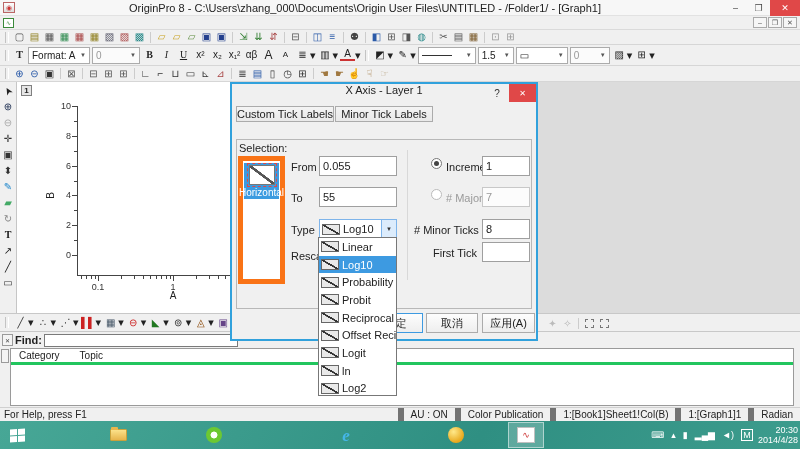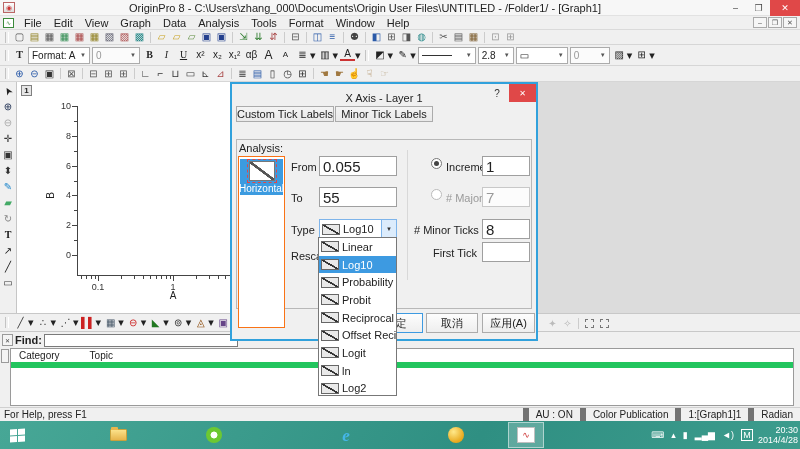--- a/index.html
+++ b/index.html
@@ -44,38 +44,38 @@
 .tools-left .tbi{width:15px;height:14px}
 .rotptr{transform:rotate(-120deg)}
 .page{position:absolute;left:17px;top:0;width:521px;height:231px;background:#fff;overflow:hidden}
 .layer-badge{position:absolute;left:4px;top:3px;width:11px;height:11px;background:#e6e6e6;border:1px solid #808080;font-size:8px;font-weight:bold;display:flex;align-items:center;justify-content:center}
 .tk{position:absolute}
 .tkl{position:absolute;font-size:9px;color:#333;line-height:10px}
 .axlab-x{position:absolute;left:146px;top:208px;width:20px;text-align:center;font-size:10px;color:#222}
 .axlab-y{position:absolute;left:30px;top:108px;font-size:10px;color:#222;transform:rotate(-90deg)}
 
 .dialog{position:absolute;left:230px;top:82px;width:308px;height:259px;background:#f0f0f0;border:2px solid #31a1dc;z-index:30;font-size:11px}
-.dlg-title{height:20px;position:relative;display:flex;align-items:flex-end;justify-content:center}
+.dlg-title{height:20px;position:relative;display:flex;align-items:flex-start;justify-content:center}
 .dlg-help{position:absolute;right:30px;top:1px;width:18px;height:17px;display:flex;align-items:center;justify-content:center;color:#333;font-size:10px}
 .dlg-close{position:absolute;right:0;top:0;width:27px;height:18px;background:#e04848;color:#fff;display:flex;align-items:center;justify-content:center;font-size:8px}
 .tabs{position:absolute;left:4px;display:flex}
 .tabs1{top:22px}
 .tabs2{top:38px}
 .tab{height:16px;border:1px solid #ababab;background:linear-gradient(#f4f4f4,#e9e9e9);display:flex;align-items:center;justify-content:center;margin-right:1px;white-space:nowrap;font-size:11px}
 .tab.active{background:#f0f0f0;height:18px;border-bottom:none;position:relative;z-index:2}
 .panel{position:absolute;left:4px;top:55px;width:296px;height:170px;border:1px solid #b8b8b8;background:#f0f0f0}
 .plabel{position:absolute;white-space:nowrap}
 .plabel.dis{color:#9a9a9a}
-.pinput{position:absolute;height:20px;background:#fff;border:1px solid #9f9f9f;font-size:15px;padding-left:3px;display:flex;align-items:center}
+.pinput{position:absolute;height:20px;background:#fff;border:1px solid #9f9f9f;font-size:11px;padding-left:3px;display:flex;align-items:center}
 .pinput.dis{color:#999;border-color:#c8c8c8;background:#fcfcfc}
 .vdiv{position:absolute;left:170px;top:10px;width:1px;height:130px;background:#d8d8d8}
 .radio{position:absolute;width:11px;height:11px;border-radius:50%;border:1px solid #777;background:#fff}
 .radio.on::after{content:'';position:absolute;inset:2px;border-radius:50%;background:#444}
 .radio.dis{border-color:#bbb}
-.selbox{position:absolute;left:1px;top:16px;width:47px;height:172px;background:#fff;border:1px solid #f97316;padding:2px 1px;display:flex;flex-direction:column;gap:3px}
+.selbox{position:absolute;left:1px;top:16px;width:47px;height:128px;background:#fff;border:5px solid #f97316;padding:2px 1px;display:flex;flex-direction:column;gap:3px}
 .selitem{display:flex;flex-direction:column;align-items:center;padding:2px 0 1px}
 .selitem.sel{background:#3c9be0;color:#fff}
 .scale-thumb{width:26px;height:20px;background:#fff;border:1px solid #777;position:relative;overflow:hidden}
 .scale-thumb::before{content:'';position:absolute;inset:0;background:linear-gradient(to top right,transparent 45%,#555 46%,#555 54%,transparent 55%)}
 .selitem .scale-thumb{outline:1px dashed #e04848;outline-offset:1px}
 .selitem-label{font-size:10px;margin-top:2px}
 .typecombo{position:absolute;left:82px;top:79px;width:78px;height:20px;background:#fff;border:1px solid #7eb4ea;display:flex;align-items:center;padding-left:2px}
 .typecombo .arr{margin-left:auto;width:15px;height:18px;background:#dcecfc;border-left:1px solid #7eb4ea;display:flex;align-items:center;justify-content:center;font-size:6px;color:#333}
 .mini-thumb{width:18px;height:11px;background:#e9e9e9;border:1px solid #666;position:relative;flex:none;margin-right:3px}
 .mini-thumb::before{content:'';position:absolute;inset:0;background:linear-gradient(to top right,transparent 44%,#333 45%,#333 55%,transparent 56%)}
@@ -90,21 +90,21 @@
 
 .tbbottom{position:absolute;left:0;top:313px;width:800px;height:19px;background:#f0f0f0;border-top:1px solid #cscsc;border-top:1px solid #c8c8c8;border-bottom:1px solid #c8c8c8;display:flex;align-items:center;padding-left:2px}
 .tbb-right{position:absolute;left:545px;top:0;height:19px;display:flex;align-items:center}
 .frame-ic{display:inline-block;width:9px;height:9px;border:1px dashed #777}
 .findbar{position:absolute;left:0;top:332px;width:800px;height:16px;background:#f0f0f0;display:flex;align-items:center}
 .find-close{width:11px;height:12px;margin:0 2px;border:1px solid #9a9a9a;background:#f4f4f4;display:flex;align-items:center;justify-content:center;font-size:6px;color:#444}
 .find-label{font-weight:bold;margin-right:2px}
 .find-input{width:194px;height:13px;background:#fff;border:1px solid #7a7a7a;font-size:10px;padding:0 2px}
 .dock-btn{position:absolute;left:1px;top:349px;width:8px;height:14px;border:1px solid #9a9a9a;background:#f4f4f4}
 .results{position:absolute;left:10px;top:348px;width:784px;height:58px;background:#fff;border:1px solid #9a9a9a;font-size:10px}
-.res-head{display:flex;gap:30px;padding:1px 0 1px 8px;border-bottom:6px solid #22c55e;color:#222}
+.res-head{display:flex;gap:20px;padding:1px 0 1px 8px;border-bottom:3px solid #22c55e;color:#222}
 
 .statusbar{position:absolute;left:0;top:407px;width:800px;height:14px;background:#f0f0f0;border-top:1px solid #d0d0d0;display:flex;align-items:center;font-size:10px;padding-left:4px}
 .segs{margin-left:auto;display:flex;height:100%}
 .seg{border-left:6px solid #737373;padding:0 7px;display:flex;align-items:center;white-space:nowrap}
 
 .taskbar{position:absolute;left:0;top:421px;width:800px;height:28px;background:linear-gradient(120deg,#47a796,#2f8f82 60%,#3d9c8d);display:flex;align-items:center}
 .start{width:34px;height:28px;display:flex;align-items:center;justify-content:center}
 .winflag{width:15px;height:13px;display:grid;grid-template-columns:1fr 1fr;grid-template-rows:1fr 1fr;gap:1px;transform:skewY(-4deg)}
 .winflag span{background:#fff}
 .task-app{position:absolute;top:1px;width:36px;height:26px;display:flex;align-items:center;justify-content:center}
@@ -128,33 +128,20 @@
   <div class="title-text">OriginPro 8 - C:\Users\zhang_000\Documents\Origin User Files\UNTITLED - /Folder1/ - [Graph1]</div>
   <div class="winbtns">
     <div class="wbtn">–</div>
     <div class="wbtn">❐</div>
     <div class="wbtn close">✕</div>
   </div>
 </div>
 
 <div class="menubar">
   <div class="child-icon">∿</div>
-  <div class="menus">
-
-  <div class="menu-item">File</div>
-      <div class="menu-item">Edit</div>
-      <div class="menu-item">View</div>
-      <div class="menu-item">Graph</div>
-      <div class="menu-item">Data</div>
-      <div class="menu-item">Analysis</div>
-      <div class="menu-item">Tools</div>
-      <div class="menu-item">Format</div>
-      <div class="menu-item">Window</div>
-      <div class="menu-item">Help</div>
-    </div>
   <div class="childbtns">
     <div class="cbtn">–</div>
     <div class="cbtn">❐</div>
     <div class="cbtn">✕</div>
   </div>
 </div>
 
 <div class="tbrow tb1">
   <div class="grip"></div>
   <div style="display:flex;align-items:center">
@@ -269,21 +256,21 @@
     </div>
   <div class="tbi2">
       <span class="tbi">✎</span>
       <span class="drop">▾</span>
     </div>
   <div class="combo" style="width:58px">
       <span class="lineglyph"></span>
       <span class="arr">▼</span>
     </div>
   <div class="combo" style="width:36px">
-      <span>2.8</span>
+      <span>1.5</span>
       <span class="arr">▼</span>
     </div>
   <div class="combo" style="width:52px">
       <span>▭</span>
       <span class="arr">▼</span>
     </div>
   <div class="combo dis" style="width:40px">
       <span>0</span>
       <span class="arr">▼</span>
     </div>
@@ -413,21 +400,21 @@
     <span>X Axis - Layer 1</span>
     <span class="dlg-help">?</span>
     <span class="dlg-close">✕</span>
   </div>
   <div class="tabs tabs1">
 
       <div class="tab" style="width:98px">Custom Tick Labels</div>
       <div class="tab" style="width:98px">Minor Tick Labels</div>
     </div>
   <div class="panel">
-    <div class="plabel" style="left:2px;top:2px">Analysis:</div>
+    <div class="plabel" style="left:2px;top:2px">Selection:</div>
     <div class="selbox">
       <div style="display:flex;flex-direction:column;gap:3px">
 
           <div class="selitem sel">
             <span class="scale-thumb"></span>
             <span class="selitem-label">Horizontal</span>
           </div>
 
         </div>
     </div>
@@ -598,20 +585,21 @@
       <span>Topic</span>
     </div>
 </div>
 
 <div class="statusbar">
   <span>For Help, press F1</span>
   <div class="segs">
 
   <span class="seg">AU : ON</span>
       <span class="seg">Color Publication</span>
+      <span class="seg">1:[Book1]Sheet1!Col(B)</span>
       <span class="seg">1:[Graph1]1</span>
       <span class="seg">Radian</span>
     </div>
 </div>
 
 <div class="taskbar">
   <div class="start">
     <div class="winflag">
         <span></span>
         <span></span>

